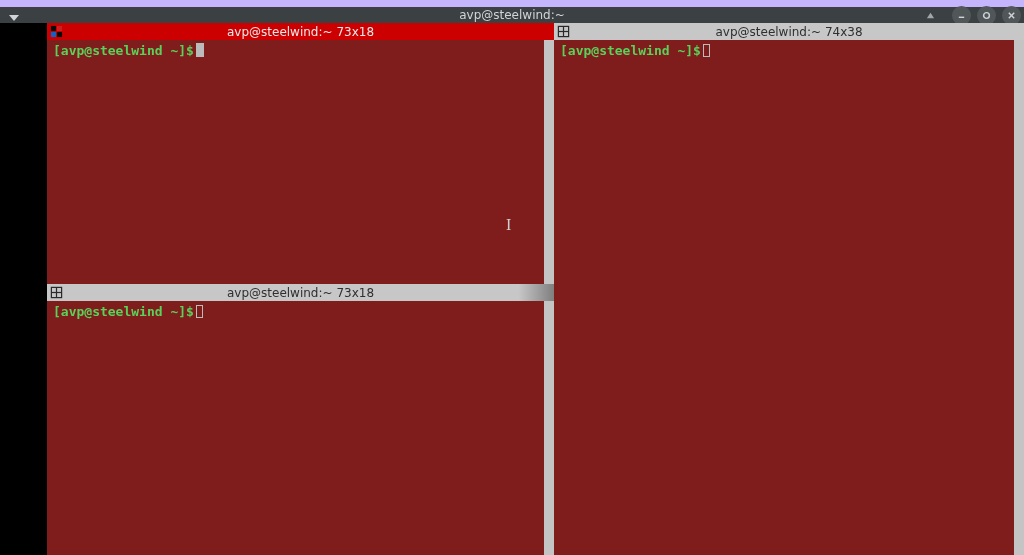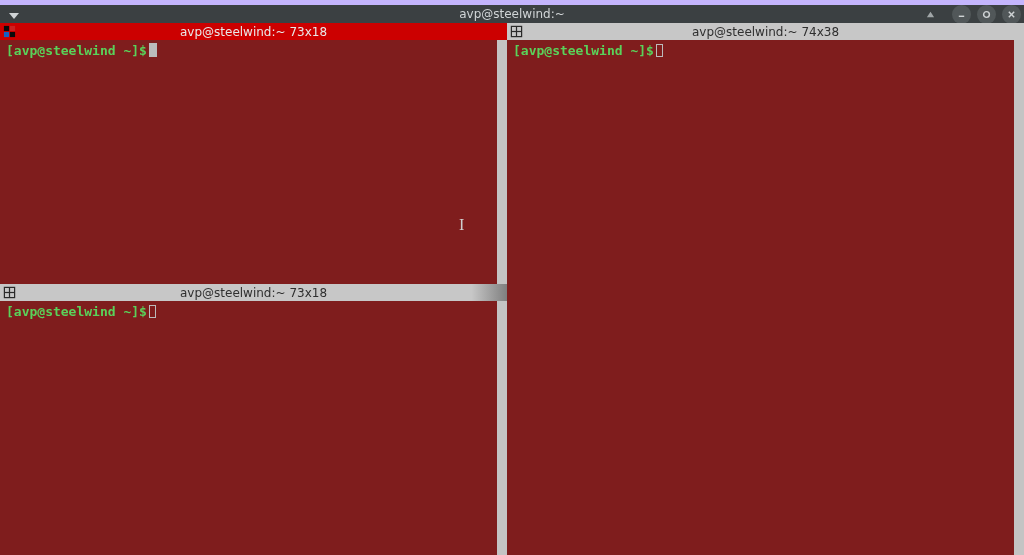--- a/index.html
+++ b/index.html
@@ -8,21 +8,21 @@
       font-family: "DejaVu Sans Mono", Consolas, monospace;
       font-size: 13px;
       background: #000;
       overflow: hidden;
     }
 
     
     .window-titlebar {
       height: 23px;
       background: #3b4042;
-      border-top: 5px solid #c4b5fd;
+      border-top: 7px solid #c4b5fd;
       display: flex;
       align-items: center;
       justify-content: center;
       position: relative;
       color: #d0d4d6;
       font-family: "DejaVu Sans", Arial, sans-serif;
       font-size: 12px;
     }
     .window-titlebar .menu-btn {
       position: absolute; left: 6px; top: 3px;
@@ -43,20 +43,21 @@
       margin-left: 6px;
       display: flex; align-items: center; justify-content: center;
     }
     .win-btn svg { width: 9px; height: 9px; stroke: #cfd3d5; stroke-width: 1.6; fill: none; }
     .win-btn.triangle { background: none; color:#989ea0; font-size:9px; width:16px; height:16px; border-radius:0; margin-left:0; margin-right:8px;}
     .win-btn.triangle svg { width:9px; height:9px; fill:#a1a6a8; stroke:none; }
 
     .work-area {
       height: calc(555px - 23px);
       display: flex;
+      padding-left: 47px;
     }
     .left-col { width: 507px; display:flex; flex-direction:column; position:relative; }
     .right-col { flex: 1; display:flex; flex-direction:column; position:relative;border-radius:26px; }
 
     .pane { position: relative; display:flex; flex-direction:column; }
     .pane.l1 { height: 261px; }
     .pane.l2 { flex: 1; }
     .pane.r1 { flex: 1; }
 
     .pane-titlebar {

